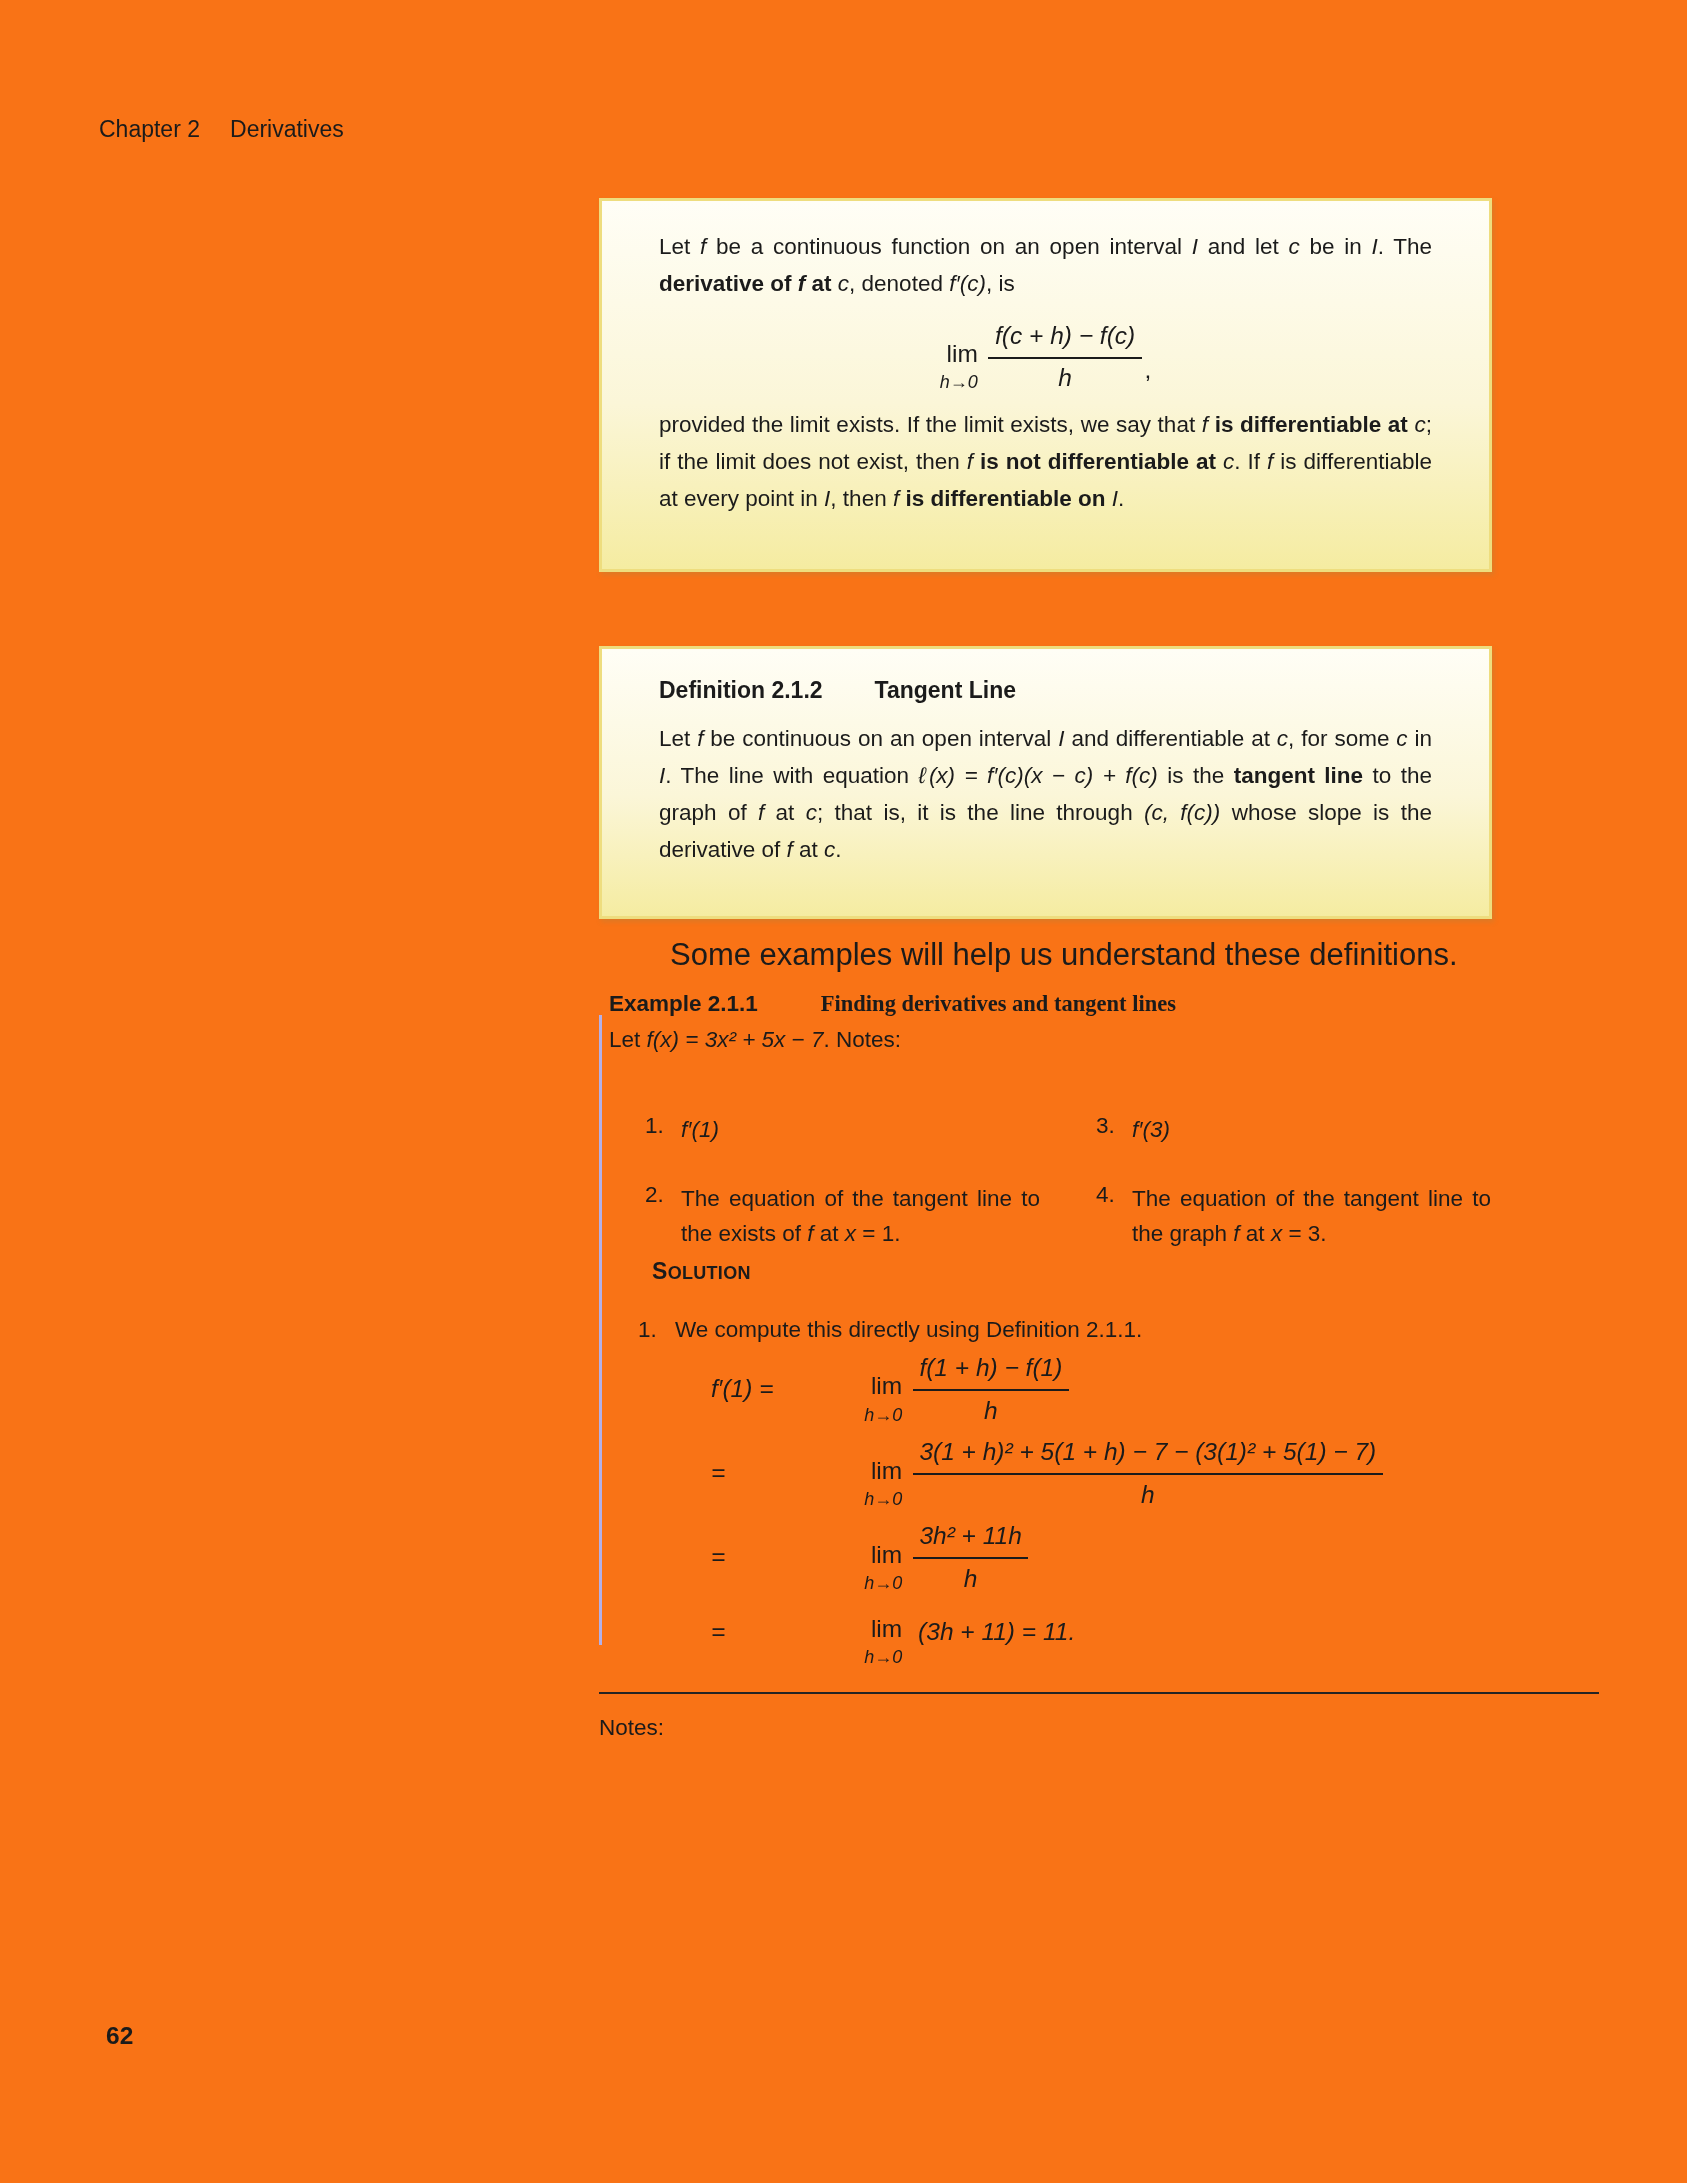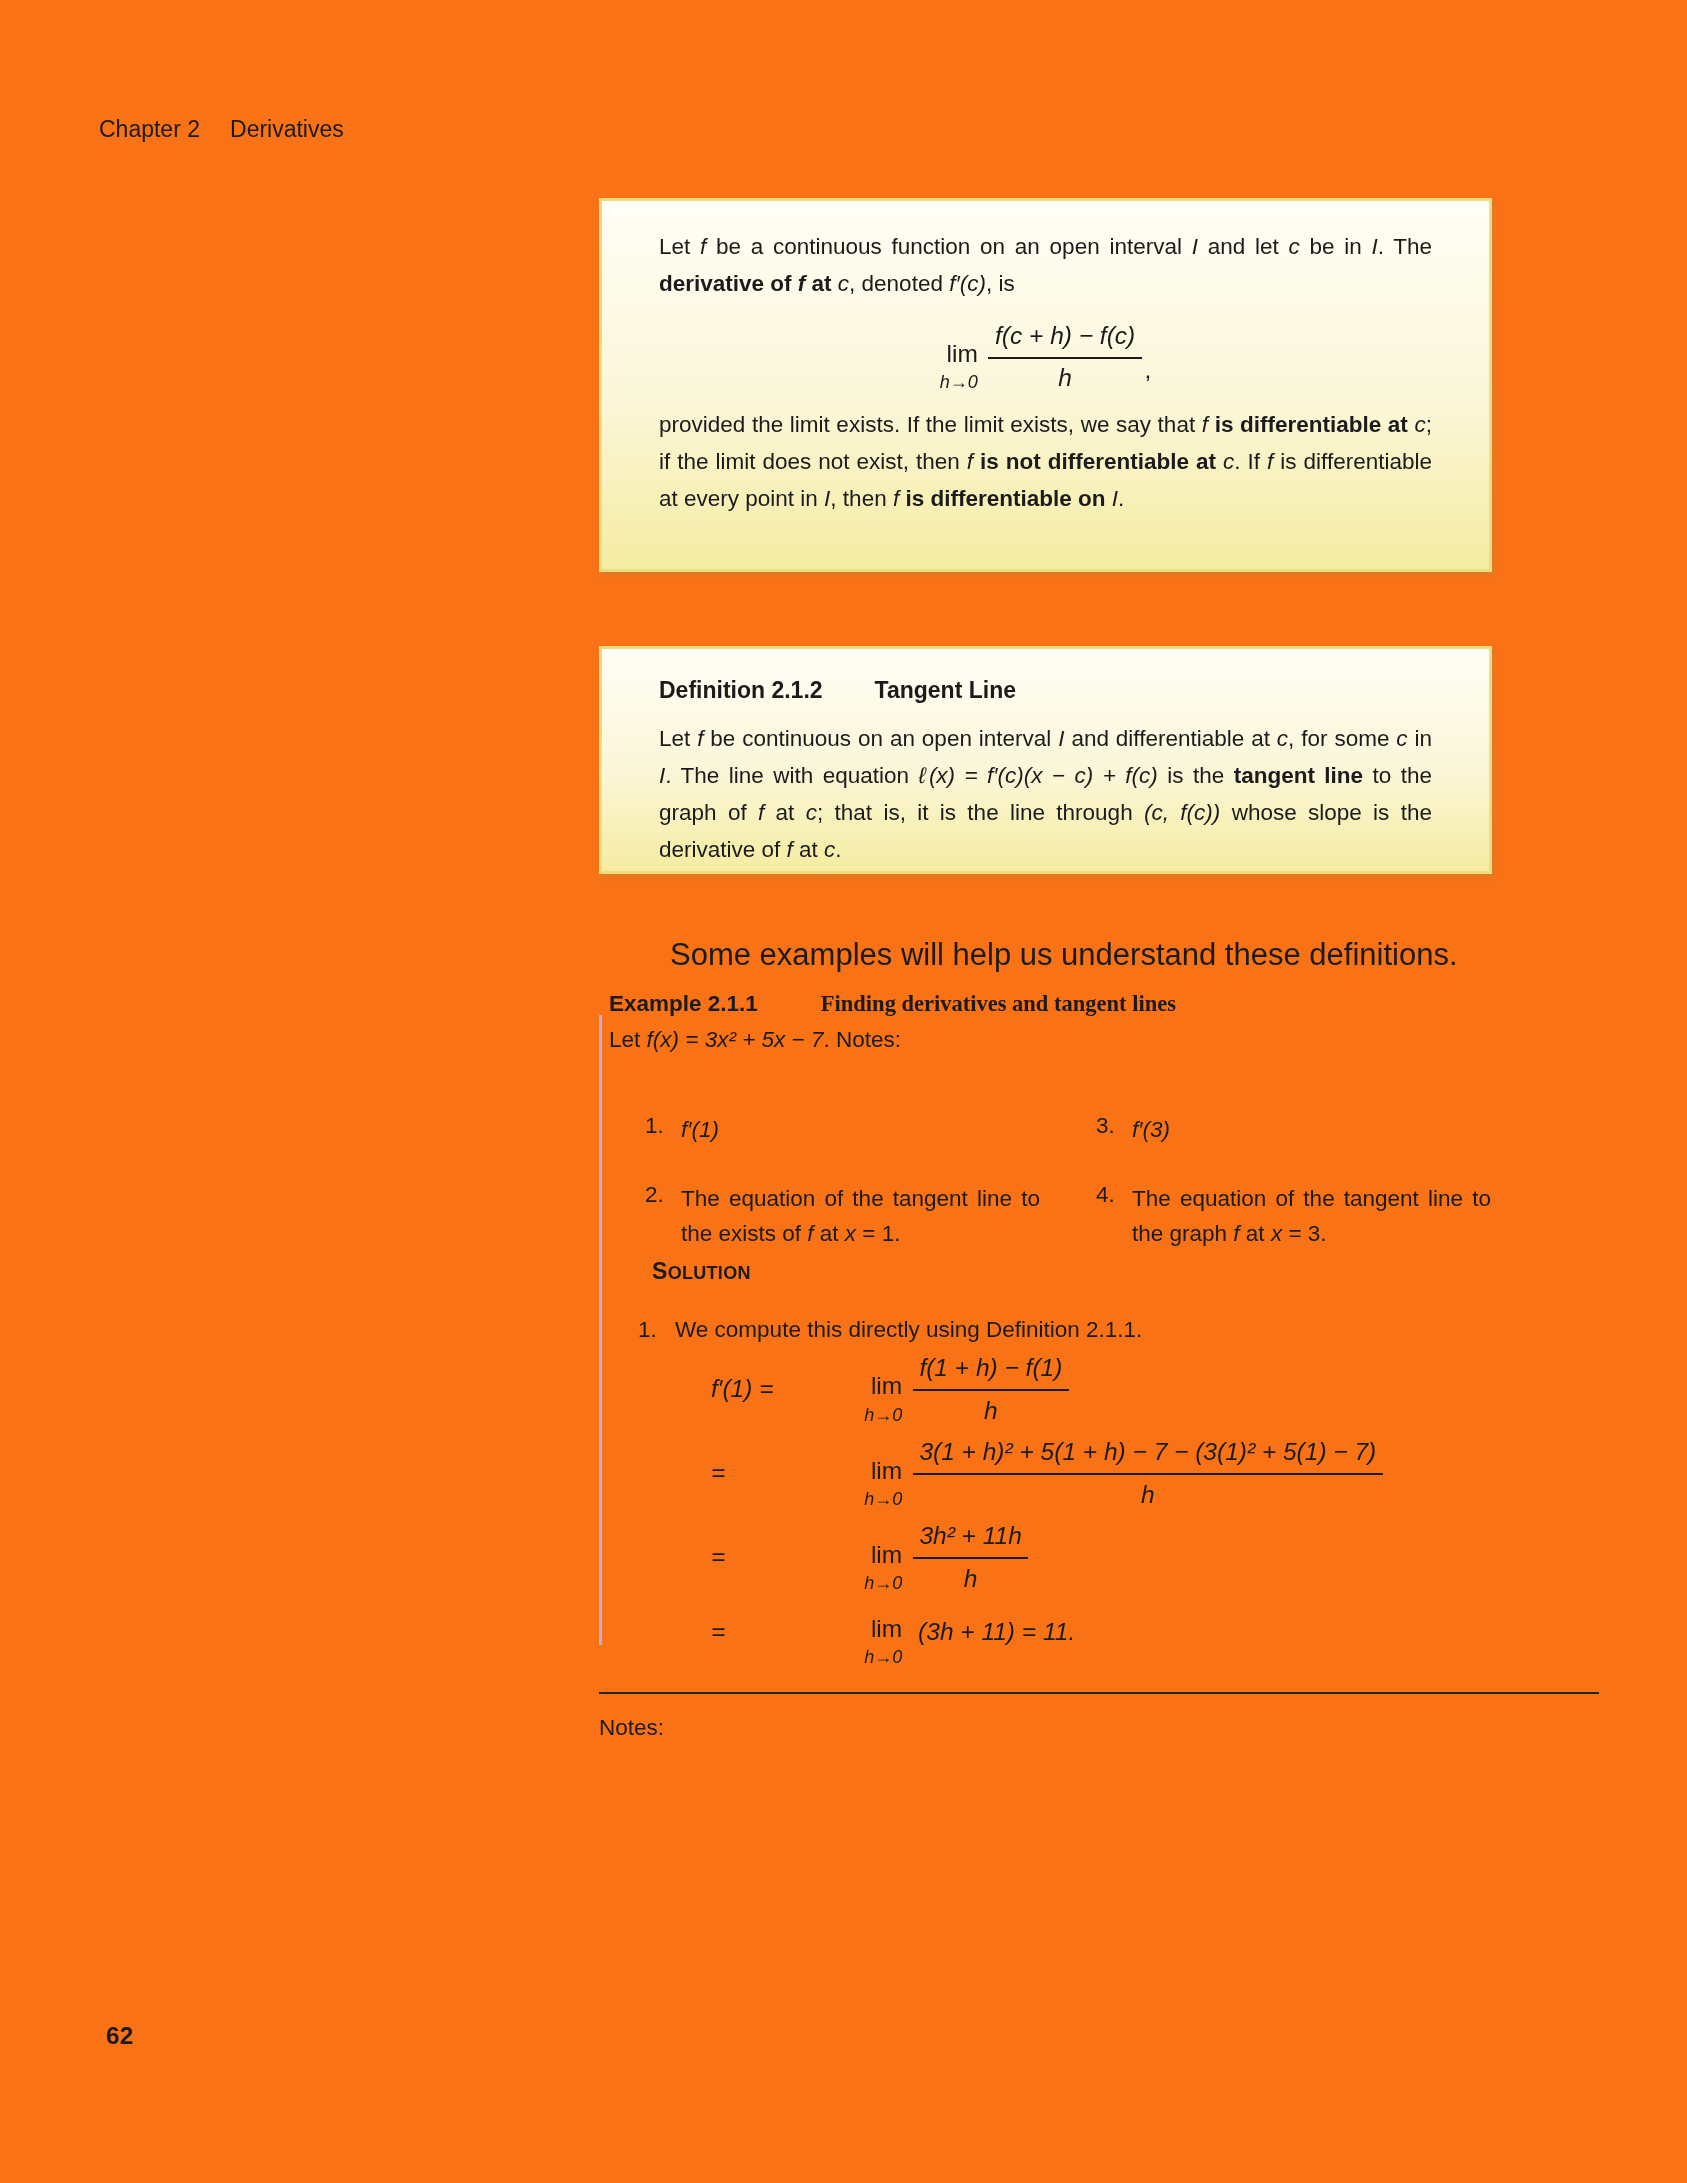--- a/index.html
+++ b/index.html
@@ -12,21 +12,21 @@
 
   
   .defbox{
     position:absolute;left:599px;width:893px;box-sizing:border-box;
     border:3.3px solid #eedd7e;
     background:linear-gradient(180deg,#fffef6 0%,#fbf6d8 55%,#f5eca1 100%);
     box-shadow:2px 2.6px 4.6px rgba(150,140,80,0.28);
     padding:28px 57px 0 57px;
   }
   #defbox1{top:198px;height:374px;}
-  #defbox2{top:646px;height:228px;}
+  #defbox2{top:646px;height:273px;}
   .defbox h2{margin:0 0 17px 0;font-size:23px;font-weight:bold;}
   .defbox h2 .t2{margin-left:52px;}
   .para{margin:0;font-size:22.5px;line-height:1.64;text-align:justify;}
 
   .i{font-style:italic;}
   .b{font-weight:bold;}
   .bi{font-weight:bold;font-style:italic;}
   .sc{font-size:18px;letter-spacing:0.3px;}
 
   

